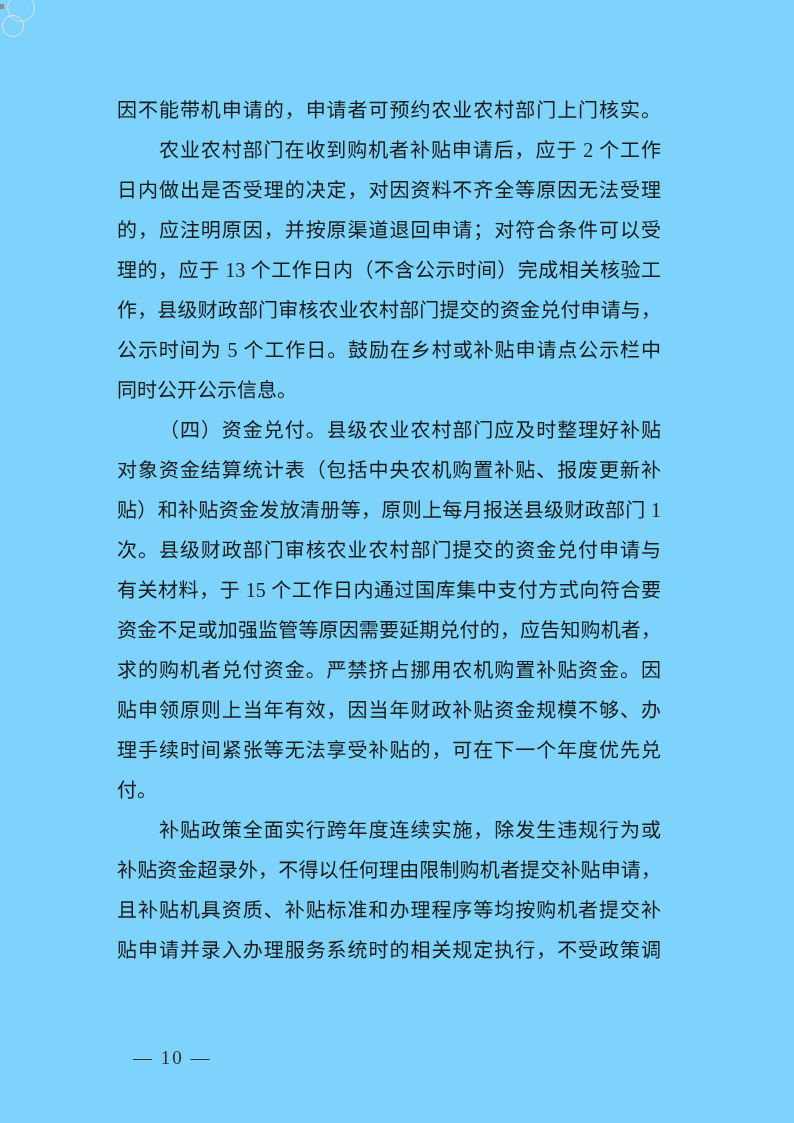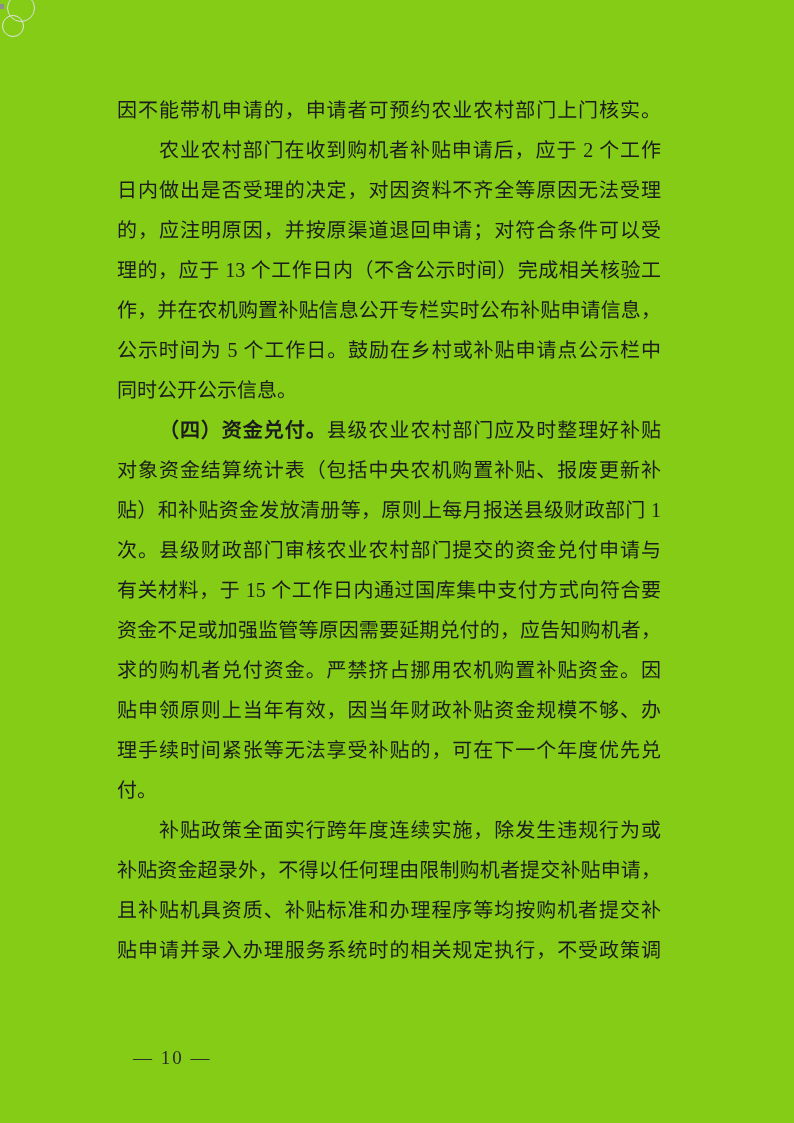--- a/index.html
+++ b/index.html
@@ -4,21 +4,21 @@
 <style>
   html, body {
     margin: 0;
     padding: 0;
     background: #ffffff;
   }
   .page {
     position: relative;
     width: 794px;
     height: 1123px;
-    background: #84cc16;
+    background: #7dd3fc;
     overflow: hidden;
     font-family: "Liberation Serif", "DejaVu Serif", serif;
   }
   
   .corner-stamp {
     position: absolute;
     left: 0; top: 0;
     width: 64px; height: 64px;
     pointer-events: none;
   }
@@ -60,21 +60,21 @@
     white-space: nowrap;
   }
   .line.nofill {
     text-align: right;
     text-align-last: left;
   }
   .line.indent {
     text-indent: 42px;
   }
   .seg-heading {
-    font-weight: bold;
+    font-weight: normal;
   }
   .page-number {
     position: absolute;
     left: 133px;
     top: 1036px;
     font-size: 19px;
     line-height: 28px;
     color: #2a2a2a;
     letter-spacing: 2px;
     font-family: "Liberation Serif", "DejaVu Serif", serif;
@@ -91,21 +91,21 @@
     <div class="ring1"></div>
     <div class="ring2"></div>
   </div>
 
   <div class="text-block" id="text-block">
       <div class="line"><span>因不能带机申请的，申请者可预约农业农村部门上门核实。</span></div>
       <div class="line indent"><span>农业农村部门在收到购机者补贴申请后，应于 2 个工作</span></div>
       <div class="line"><span>日内做出是否受理的决定，对因资料不齐全等原因无法受理</span></div>
       <div class="line"><span>的，应注明原因，并按原渠道退回申请；对符合条件可以受</span></div>
       <div class="line"><span>理的，应于 13 个工作日内（不含公示时间）完成相关核验工</span></div>
-      <div class="line"><span>作，并在农机购置补贴信息公开专栏实时公布补贴申请信息，</span></div>
+      <div class="line"><span>作，县级财政部门审核农业农村部门提交的资金兑付申请与，</span></div>
       <div class="line"><span>公示时间为 5 个工作日。鼓励在乡村或补贴申请点公示栏中</span></div>
       <div class="line nofill"><span>同时公开公示信息。</span></div>
       <div class="line indent"><span class="seg-heading">（四）资金兑付。</span><span>县级农业农村部门应及时整理好补贴</span></div>
       <div class="line"><span>对象资金结算统计表（包括中央农机购置补贴、报废更新补</span></div>
       <div class="line"><span>贴）和补贴资金发放清册等，原则上每月报送县级财政部门 1</span></div>
       <div class="line"><span>次。县级财政部门审核农业农村部门提交的资金兑付申请与</span></div>
       <div class="line"><span>有关材料，于 15 个工作日内通过国库集中支付方式向符合要</span></div>
       <div class="line"><span>资金不足或加强监管等原因需要延期兑付的，应告知购机者，</span></div>
       <div class="line"><span>求的购机者兑付资金。严禁挤占挪用农机购置补贴资金。因</span></div>
       <div class="line"><span>贴申领原则上当年有效，因当年财政补贴资金规模不够、办</span></div>

